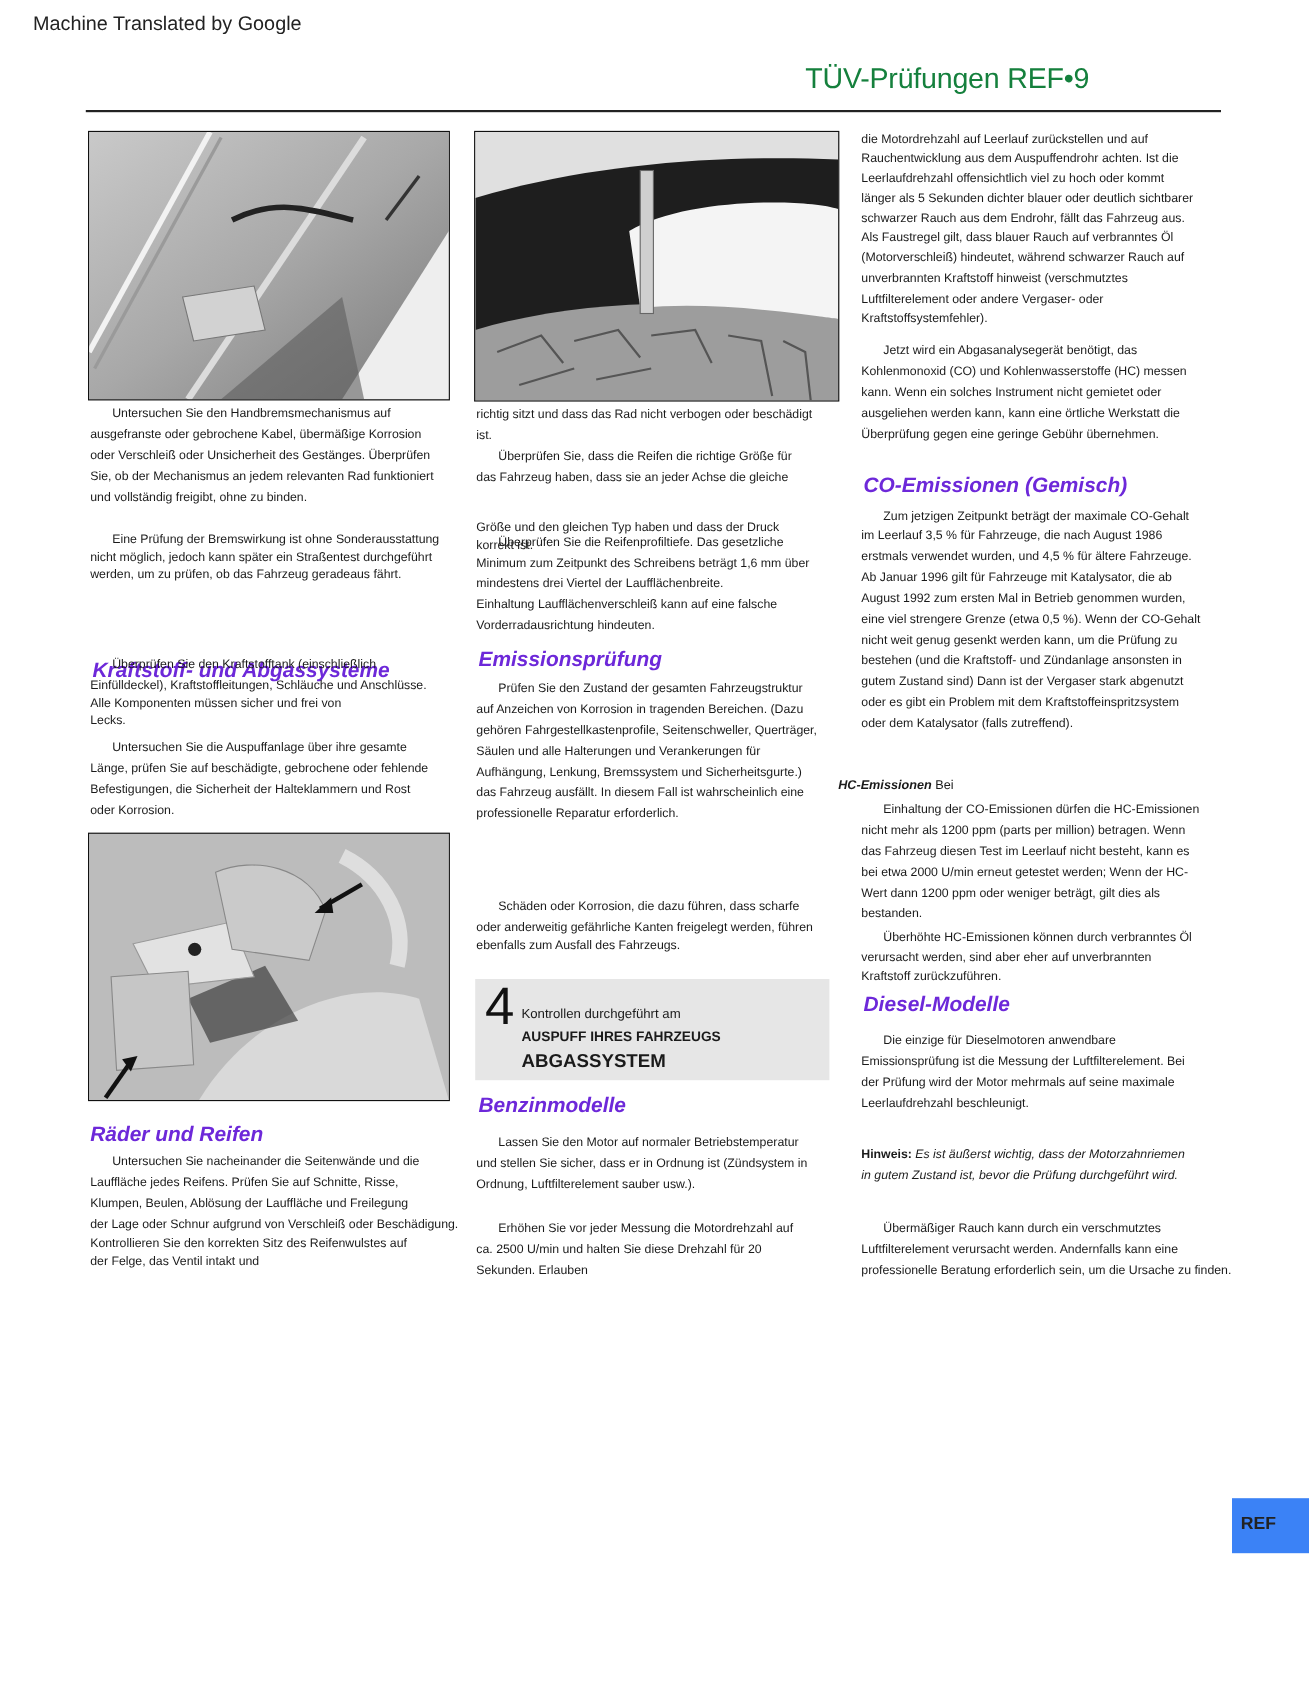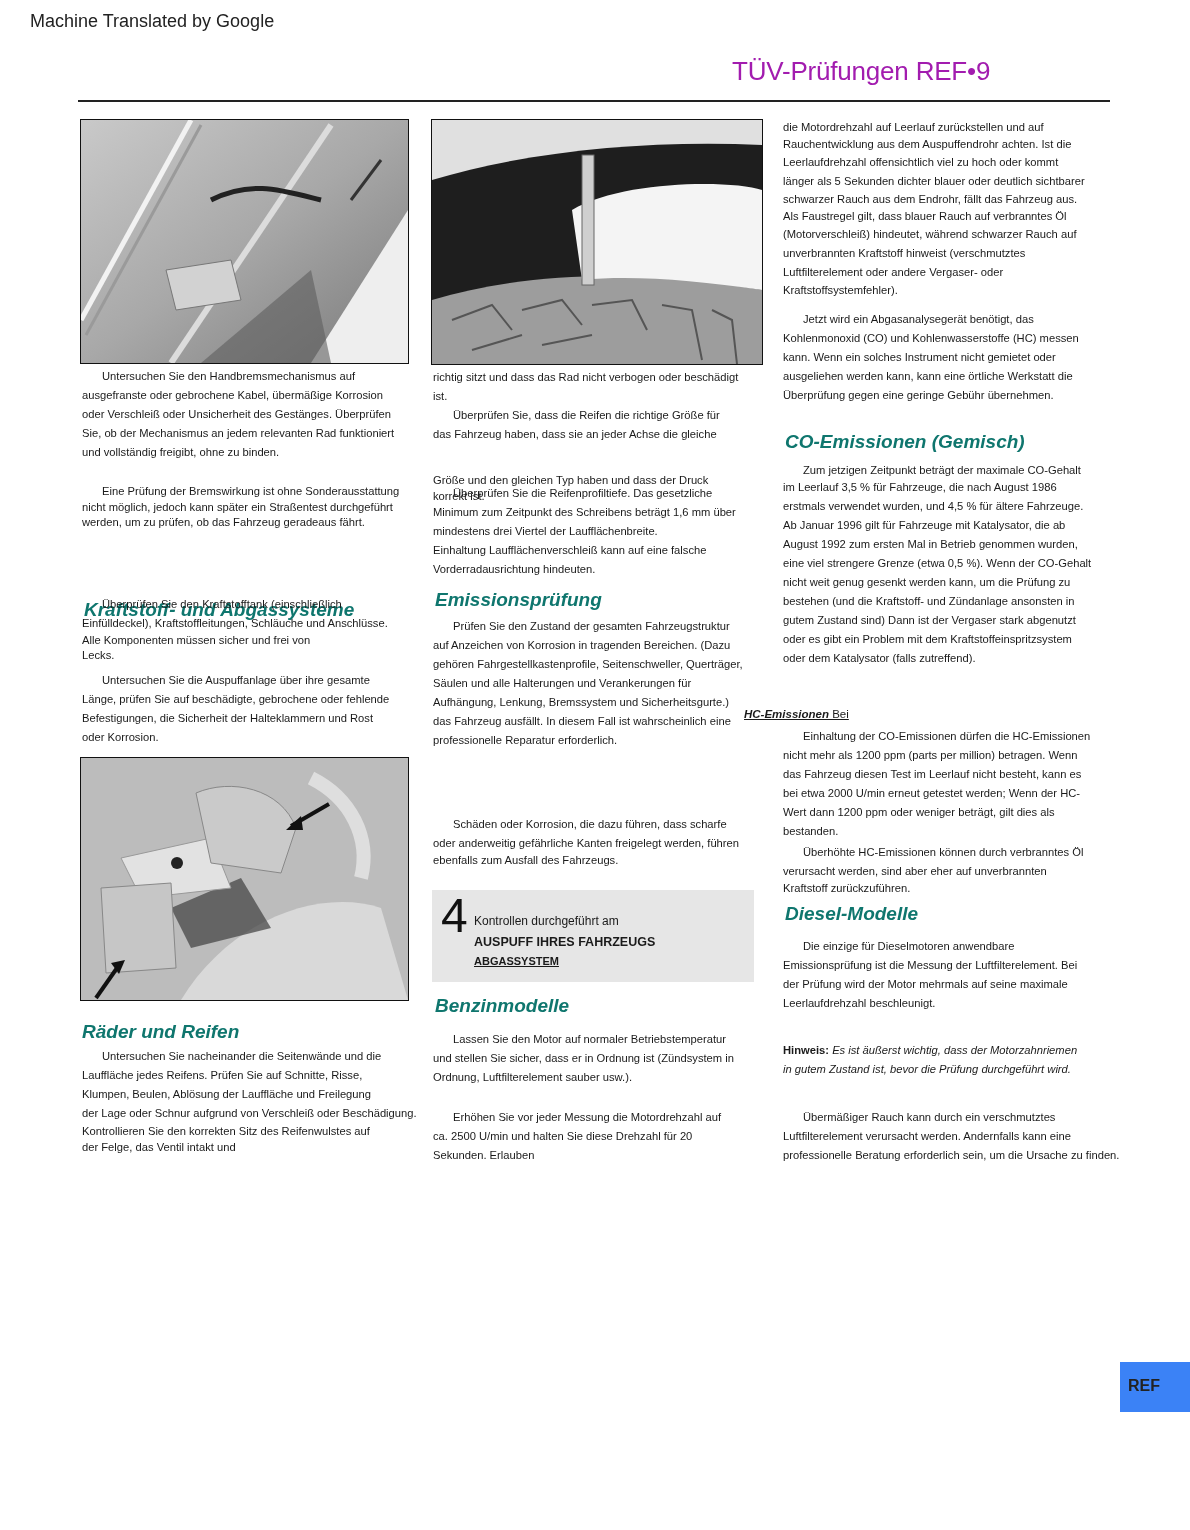--- a/index.html
+++ b/index.html
@@ -1,33 +1,33 @@
 <!DOCTYPE html>
 <html><head>
   <meta charset="utf-8">
   <style>
     html, body { margin: 0; padding: 0; background: #ffffff; }
     body { width: 1190px; height: 1530px; position: relative; overflow: hidden;
            font-family: "Liberation Sans", sans-serif; color: #1a1a1a; }
     .abs { position: absolute; }
     .banner { left: 30px; top: 11px; font-size: 18px; color: #222; }
-    .page-title { left: 732px; top: 56px; font-size: 26px; color: #a21caf; letter-spacing: -0.2px; }
+    .page-title { left: 732px; top: 56px; font-size: 26px; color: #15803d; letter-spacing: -0.2px; }
     .top-rule { left: 78px; top: 100px; width: 1032px; height: 2px; background: #222; }
     .photo { border: 1px solid #111; overflow: hidden; background: #bdbdbd; }
     .photo svg { display: block; width: 100%; height: 100%; }
     .p { font-size: 11.2px; line-height: 19px; margin: 0; }
     .p .ind { display: inline-block; width: 20px; }
-    .h2 { font-size: 19px; font-weight: bold; font-style: italic; margin: 0; color: #0f766e; }
+    .h2 { font-size: 19px; font-weight: bold; font-style: italic; margin: 0; color: #6d28d9; }
     .h3 { font-size: 11.5px; margin: 0; }
     .h3 b { font-style: italic; }
     .box { left: 432px; top: 890px; width: 322px; height: 92px; background: #e6e6e6; }
     .box-num { position: absolute; left: 9px; top: 0px; font-size: 48px; line-height: 52px; color: #111; }
     .box-line1 { position: absolute; left: 42px; top: 24px; font-size: 12px; }
     .box-line2 { position: absolute; left: 42px; top: 45px; font-size: 12.5px; font-weight: bold; }
-    .box-line3 { position: absolute; left: 42px; top: 65px; font-size: 11px; font-weight: bold; text-decoration: underline; }
+    .box-line3 { position: absolute; left: 42px; top: 65px; font-size: 17px; font-weight: bold; }
     .ref-tab { left: 1120px; top: 1362px; width: 70px; height: 50px; background: #3b82f6; }
     .ref-tab span { position: absolute; left: 8px; top: 15px; font-size: 16px; font-weight: bold; color: #222; }
     .note b { font-weight: bold; }
     .note i { font-style: italic; }
   </style>
 </head>
 <body>
 
 <div class="abs banner">Machine Translated by Google</div>
 <div class="abs page-title">TÜV-Prüfungen REF•9</div>
@@ -203,21 +203,21 @@
   <p class="p">erstmals verwendet wurden, und 4,5 % für ältere Fahrzeuge.</p>
   <p class="p">Ab Januar 1996 gilt für Fahrzeuge mit Katalysator, die ab</p>
   <p class="p">August 1992 zum ersten Mal in Betrieb genommen wurden,</p>
   <p class="p">eine viel strengere Grenze (etwa 0,5 %). Wenn der CO-Gehalt</p>
   <p class="p">nicht weit genug gesenkt werden kann, um die Prüfung zu</p>
   <p class="p">bestehen (und die Kraftstoff- und Zündanlage ansonsten in</p>
   <p class="p">gutem Zustand sind) Dann ist der Vergaser stark abgenutzt</p>
   <p class="p">oder es gibt ein Problem mit dem Kraftstoffeinspritzsystem</p>
   <p class="p">oder dem Katalysator (falls zutreffend).</p>
 </div>
-<p class="abs h3" style="left:744px;top:708px;text-decoration:underline;"><b>HC-Emissionen</b><span> Bei</span></p>
+<p class="abs h3" style="left:762px;top:708px;"><b>HC-Emissionen</b><span> Bei</span></p>
 <div class="abs" style="left:783px;top:727px;width:345px;">
   <p class="p"><span class="ind"></span><span>Einhaltung der CO-Emissionen dürfen die HC-Emissionen</span></p>
   <p class="p">nicht mehr als 1200 ppm (parts per million) betragen. Wenn</p>
   <p class="p">das Fahrzeug diesen Test im Leerlauf nicht besteht, kann es</p>
   <p class="p">bei etwa 2000 U/min erneut getestet werden; Wenn der HC-</p>
   <p class="p">Wert dann 1200 ppm oder weniger beträgt, gilt dies als</p>
   <p class="p">bestanden.</p>
 </div>
 <div class="abs" style="left:783px;top:843px;width:345px;">
   <p class="p"><span class="ind"></span><span>Überhöhte HC-Emissionen können durch verbranntes Öl</span></p>

